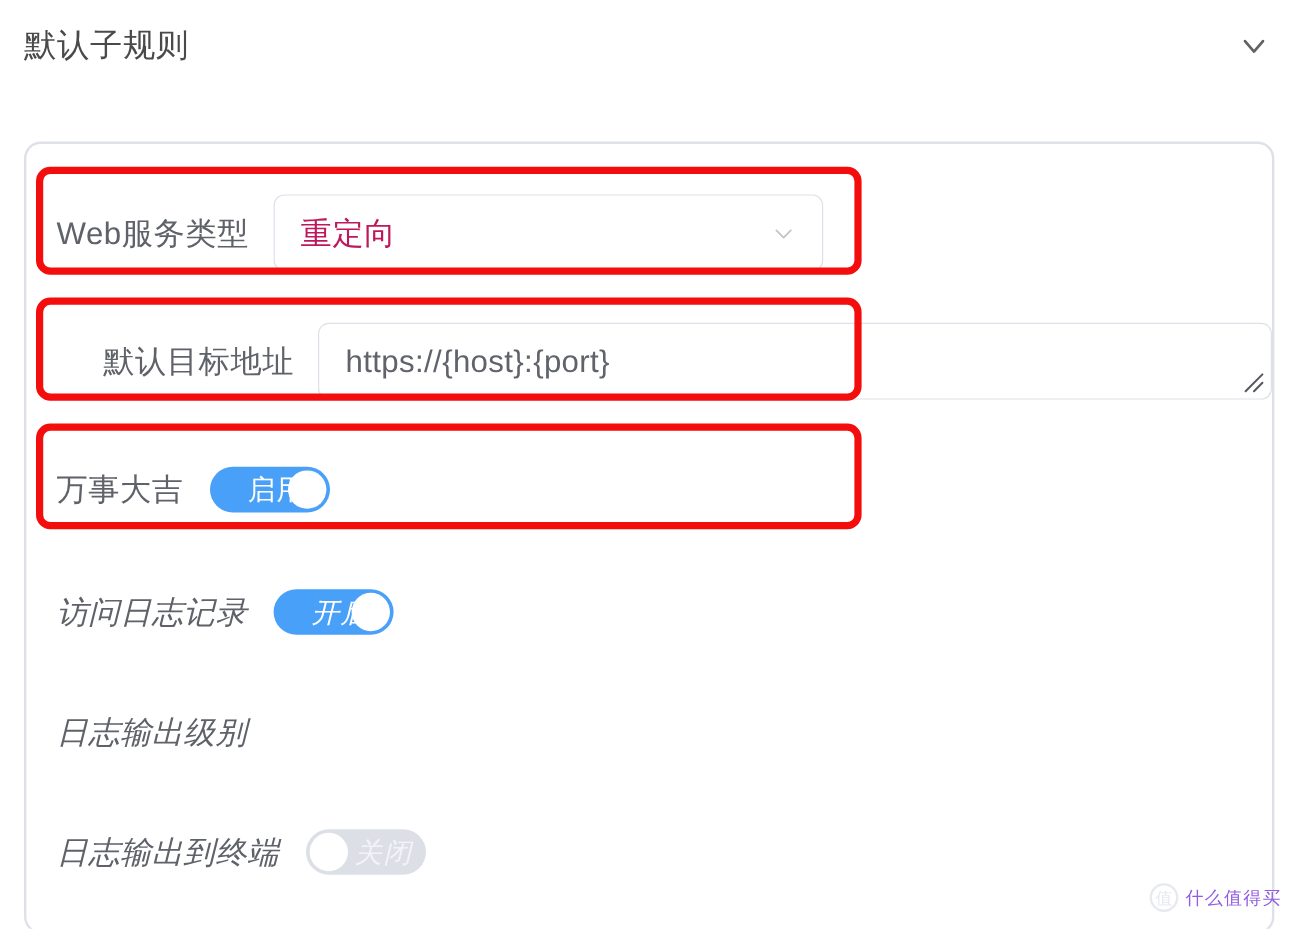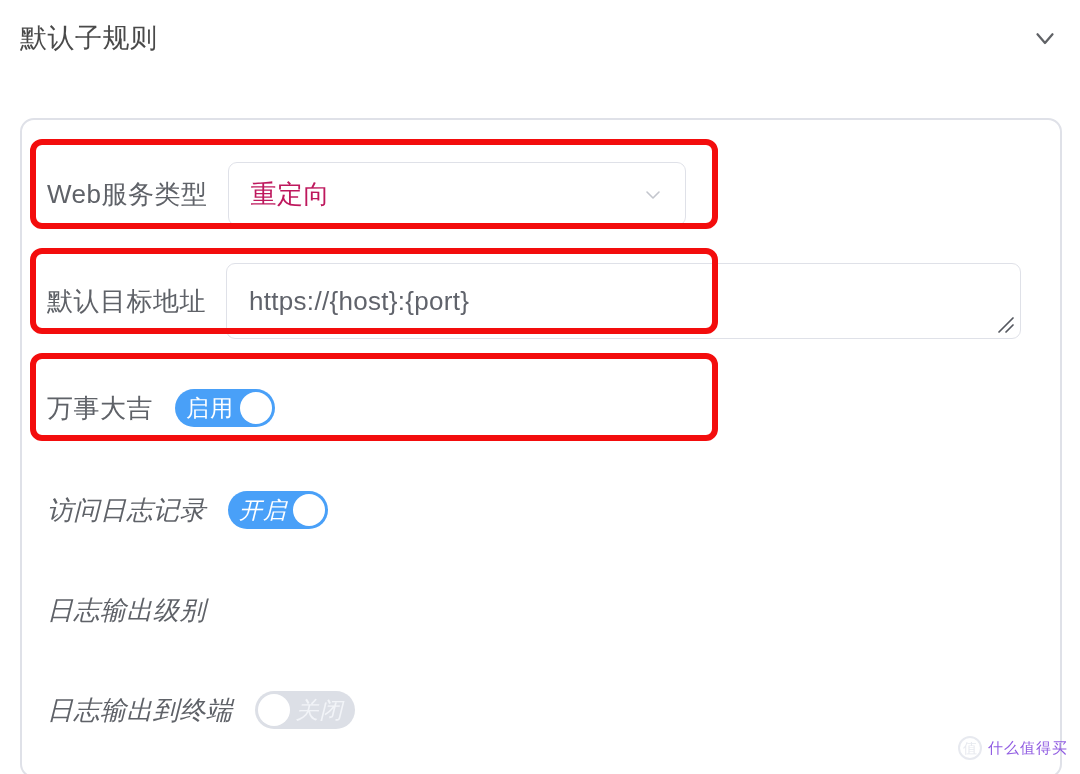--- a/index.html
+++ b/index.html
@@ -60,21 +60,21 @@
   }
 
   
   .row {
     display: flex;
     align-items: center;
     height: 104px;
     padding-left: 25px;
   }
   .row.compact { height: 100px; font-style: italic; }
-  .row.tall { height: 110px; }
+  .row.tall { height: 110px; justify-content: flex-end; }
 
   .label {
     font-size: 26px;
     color: #5f6268;
     white-space: nowrap;
     letter-spacing: 0.5px;
     line-height: 1;
   }
 
   
@@ -103,21 +103,21 @@
     width: 24px; height: 24px;
     color: #c3c6cd;
     display: flex; align-items: center; justify-content: center;
   }
   .select-arrow svg { display: block; }
 
   
   .textarea-wrap {
     position: relative;
     width: 795px;
-    height: 76px;
+    height: 64px;
     margin-left: 20px;
     background: #ffffff;
     border: 1.5px solid #dfe1e8;
     border-radius: 9px;
     display: flex;
     align-items: center;
     padding: 0 22px;
     cursor: text;
   }
   .textarea-value {
@@ -139,21 +139,21 @@
     position: relative;
     margin-left: 22px;
     width: 100px;
     height: 38px;
     border-radius: 19px;
     display: flex;
     align-items: center;
     cursor: pointer;
     flex: none;
   }
-  .switch.on  { background: #49a0f8; justify-content: flex-start; }
+  .switch.on  { background: #49a0f8; justify-content: center; }
   .switch.off { background: #dcdfe6; justify-content: flex-end; }
 
   .switch-text {
     font-size: 23px;
     color: #ffffff;
     letter-spacing: 1px;
     line-height: 1;
     z-index: 1;
   }
   .switch.on  .switch-text { margin-left: 11px; }

